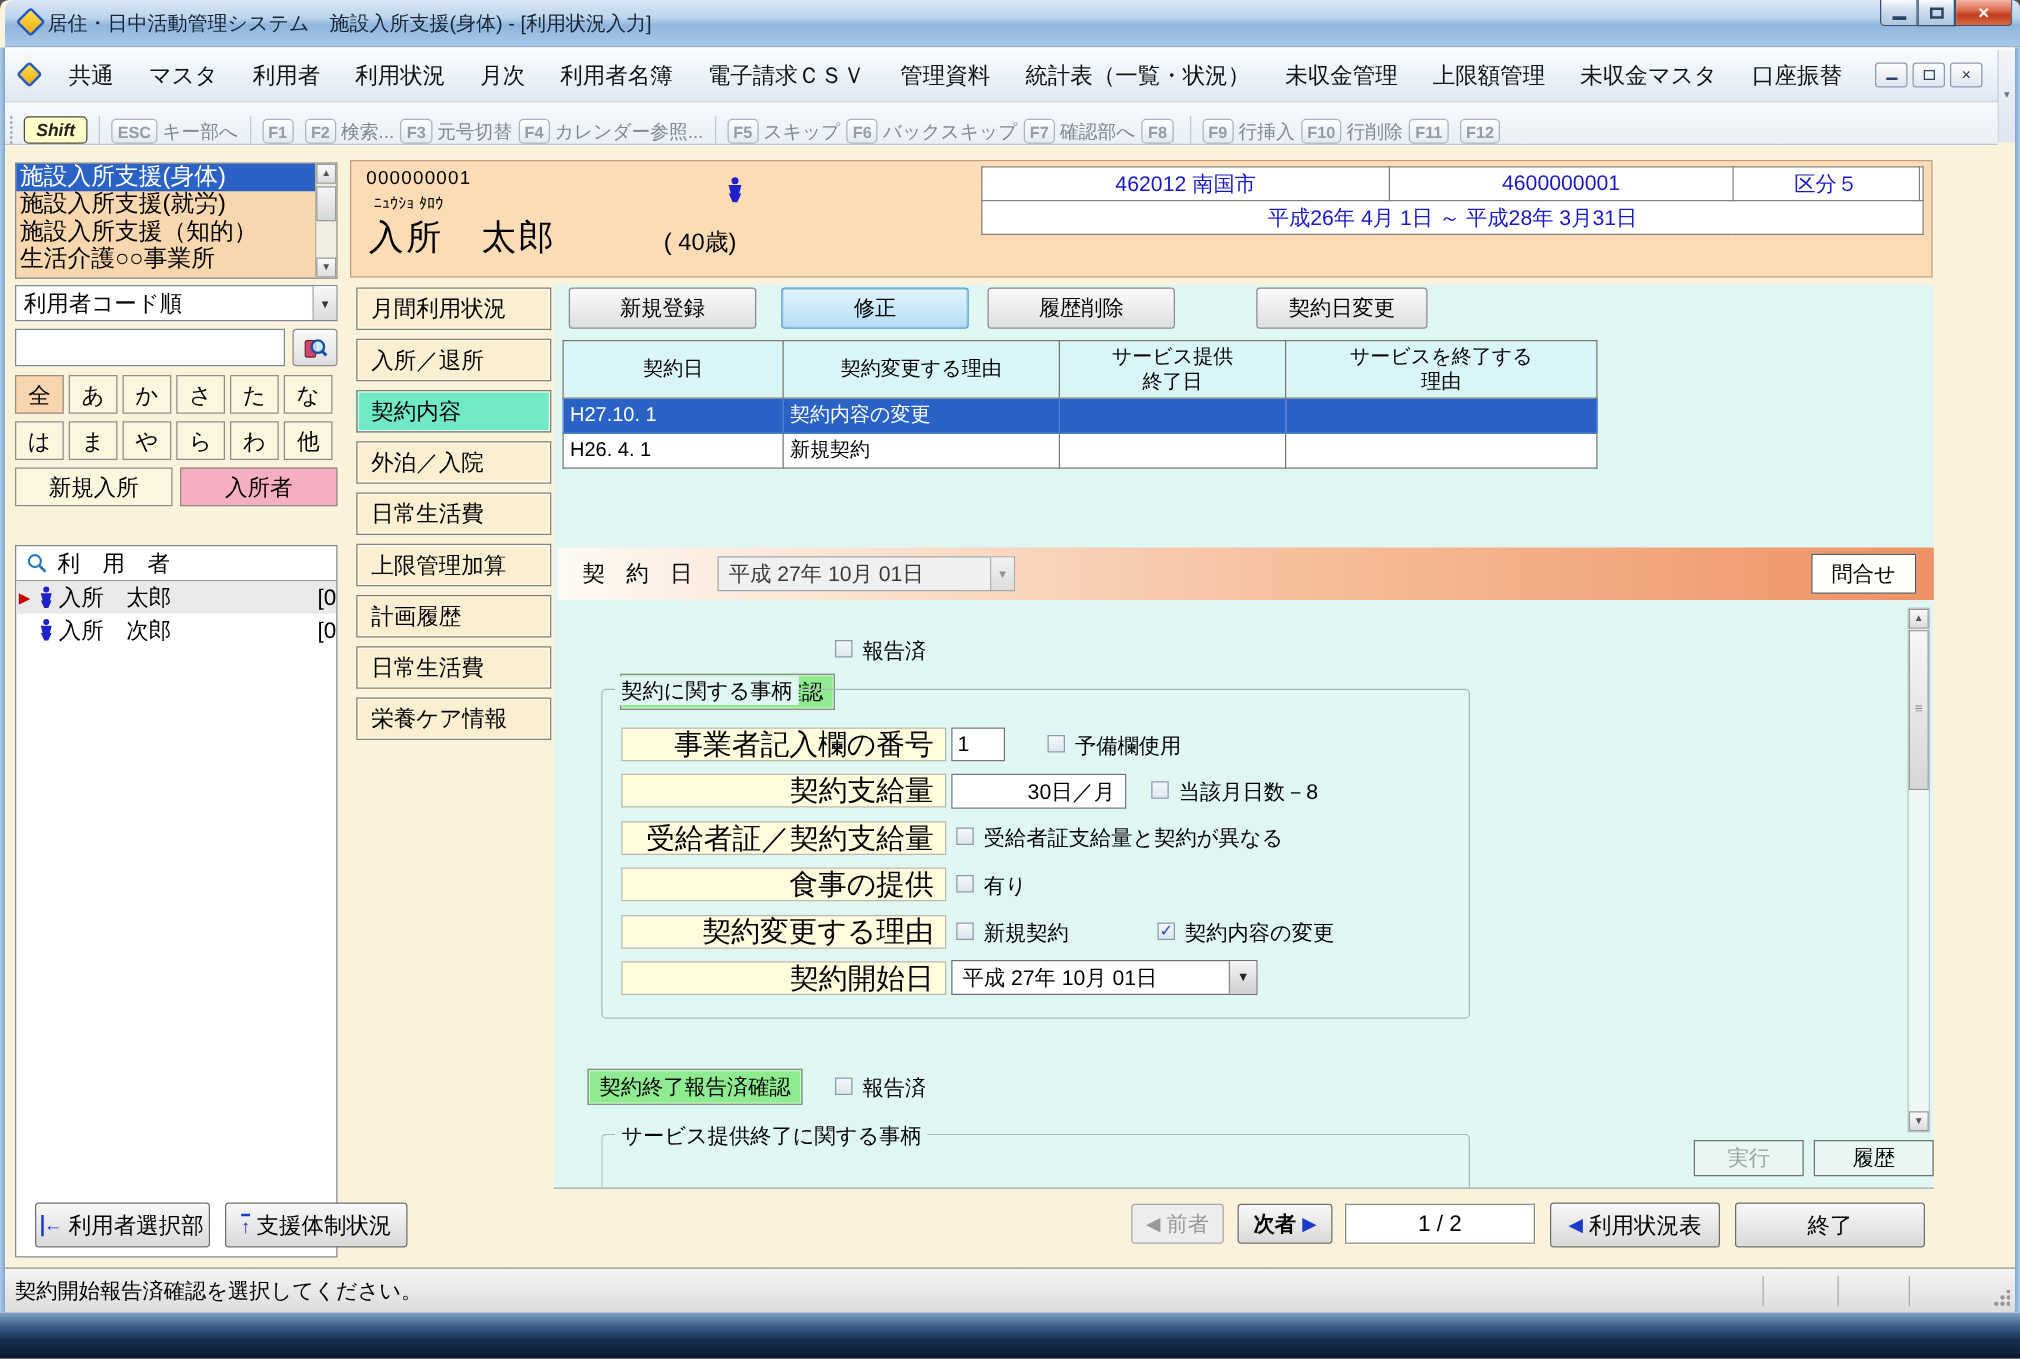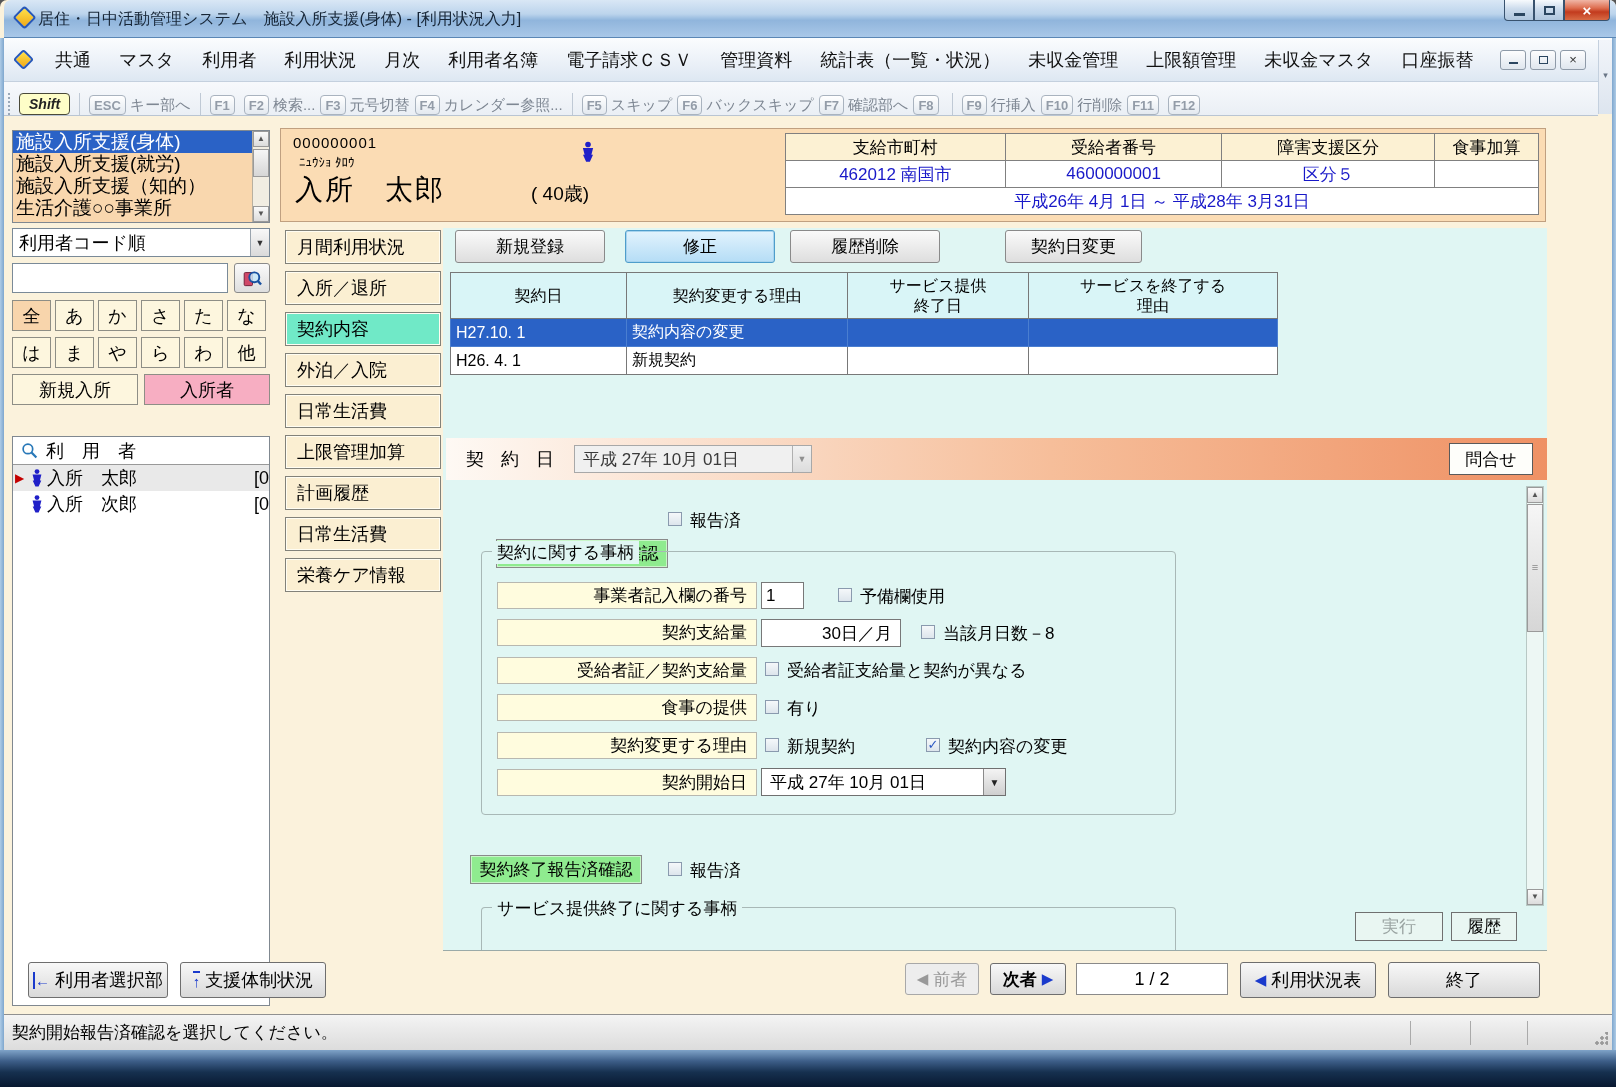--- a/index.html
+++ b/index.html
@@ -129,21 +129,21 @@
     display:flex; align-items:center; justify-content:center; font-size:17px; }
   .cb { width:14px; height:14px; background:linear-gradient(#F5F8FA,#DDE5EC); border:1px solid #8A9AAE; display:inline-flex;
     align-items:center; justify-content:center; }
   .cb .mark { color:#2B57C4; font-size:13px; font-weight:bold; line-height:10px; }
   .cb-label { font-size:17px; white-space:nowrap;text-align:right; }
 
   .groupbox { border:1px solid #A8B8B6; border-radius:4px; }
   .group-title { background:#E0F6F3; padding:0 5px; font-size:17px; white-space:nowrap; }
 
   .formlabel { background:#FFFCDE; border:1px solid #B8B8B0; display:flex; align-items:center; justify-content:flex-end;
-    padding-right:9px; font-size:17px; white-space:nowrap; }
+    padding-right:9px; font-size:23px; white-space:nowrap; }
   .field-box { background:#fff; border:1px solid #787878; font-size:17px; display:flex; align-items:center; }
 
   .flat-btn { background:#E9F6F2; border:1px solid #707070; display:flex; align-items:center; justify-content:center; font-size:17px; }
   .flat-btn.disabled { color:#9AA4A2; }
 
   
   .big-btn { height:36px; background:linear-gradient(#F8F8F8,#D9D9D9); border:1px solid #6E6E6E; border-radius:3px;
     display:flex; align-items:center; justify-content:center; gap:5px; font-size:18px; white-space:nowrap; }
   .big-btn .blue-arrow { color:#1A3ACC; font-size:15px; }
   .big-btn.disabled { background:#EDEDED; border-color:#A8A8A8; color:#999; }
@@ -352,26 +352,20 @@
     <span class="p-kana">ﾆｭｳｼｮ ﾀﾛｳ</span>
     <span class="p-name">入所　太郎</span>
     <span class="p-age">( 40歳)</span>
     <svg class="p-person person-svg" width="14" height="22" viewBox="0 0 12 18">
       <circle cx="6" cy="2.6" r="2.4"></circle>
         <path d="M1.6 5.6h8.8L8.9 11.4h1.4L7.6 17.4h-3.2L1.7 11.4h1.4z"></path>
     </svg>
 
     <table class="info-table">
       <tbody>
-          <tr>
-        <td class="hd" style="width:220px;">支給市町村</td>
-        <td class="hd" style="width:217px;">受給者番号</td>
-        <td class="hd" style="width:213px;">障害支援区分</td>
-        <td class="hd" style="width:104px;">食事加算</td>
-      </tr>
       <tr>
         <td class="val">462012 南国市</td>
         <td class="val">4600000001</td>
         <td class="val">区分５</td>
         <td class="val"></td>
       </tr>
       <tr>
         <td class="val" colspan="4">平成26年 4月 1日 ～ 平成28年 3月31日</td>
       </tr>
     </tbody>
@@ -473,21 +467,21 @@
   </span>
 
   <div class="abs green-btn" style="left:470px; top:855px;">契約終了報告済確認</div>
   <span class="abs cb" style="left:668px; top:862px;"></span>
   <span class="abs cb-label" style="left:690px; top:859px;">報告済</span>
 
   <div class="abs groupbox" style="left:481px; top:907px; width:695px; height:43px; border-bottom:none; border-radius:4px 4px 0 0;"></div>
   <span class="abs group-title" style="left:492px; top:897px;">サービス提供終了に関する事柄</span>
 
   <div class="abs flat-btn disabled" style="left:1355px; top:912px; width:88px; height:29px;">実行</div>
-  <div class="abs flat-btn" style="left:1451px; top:912px; width:66px; height:29px;">履歴</div>
+  <div class="abs flat-btn" style="left:1451px; top:912px; width:96px; height:29px;">履歴</div>
 
   <div class="abs" style="left:1526px; top:486px; width:18px; height:420px; background:#EDF7F4; border:1px solid #B8C8C4;">
     <span class="scroll-btn" style="top:0; width:16px;">▲</span>
     <span class="scroll-thumb" style="top:17px; height:128px; width:16px; text-align:center; color:#888; font-size:11px; line-height:124px;">≡</span>
     <span class="scroll-btn" style="bottom:0; width:16px;">▼</span>
   </div>
 
   <div class="abs big-btn" style="left:28px; top:962px; width:140px;">
     <span class="blue-arrow" style="border-left:2px solid #1A3ACC;">←</span>
     <span>利用者選択部</span>

